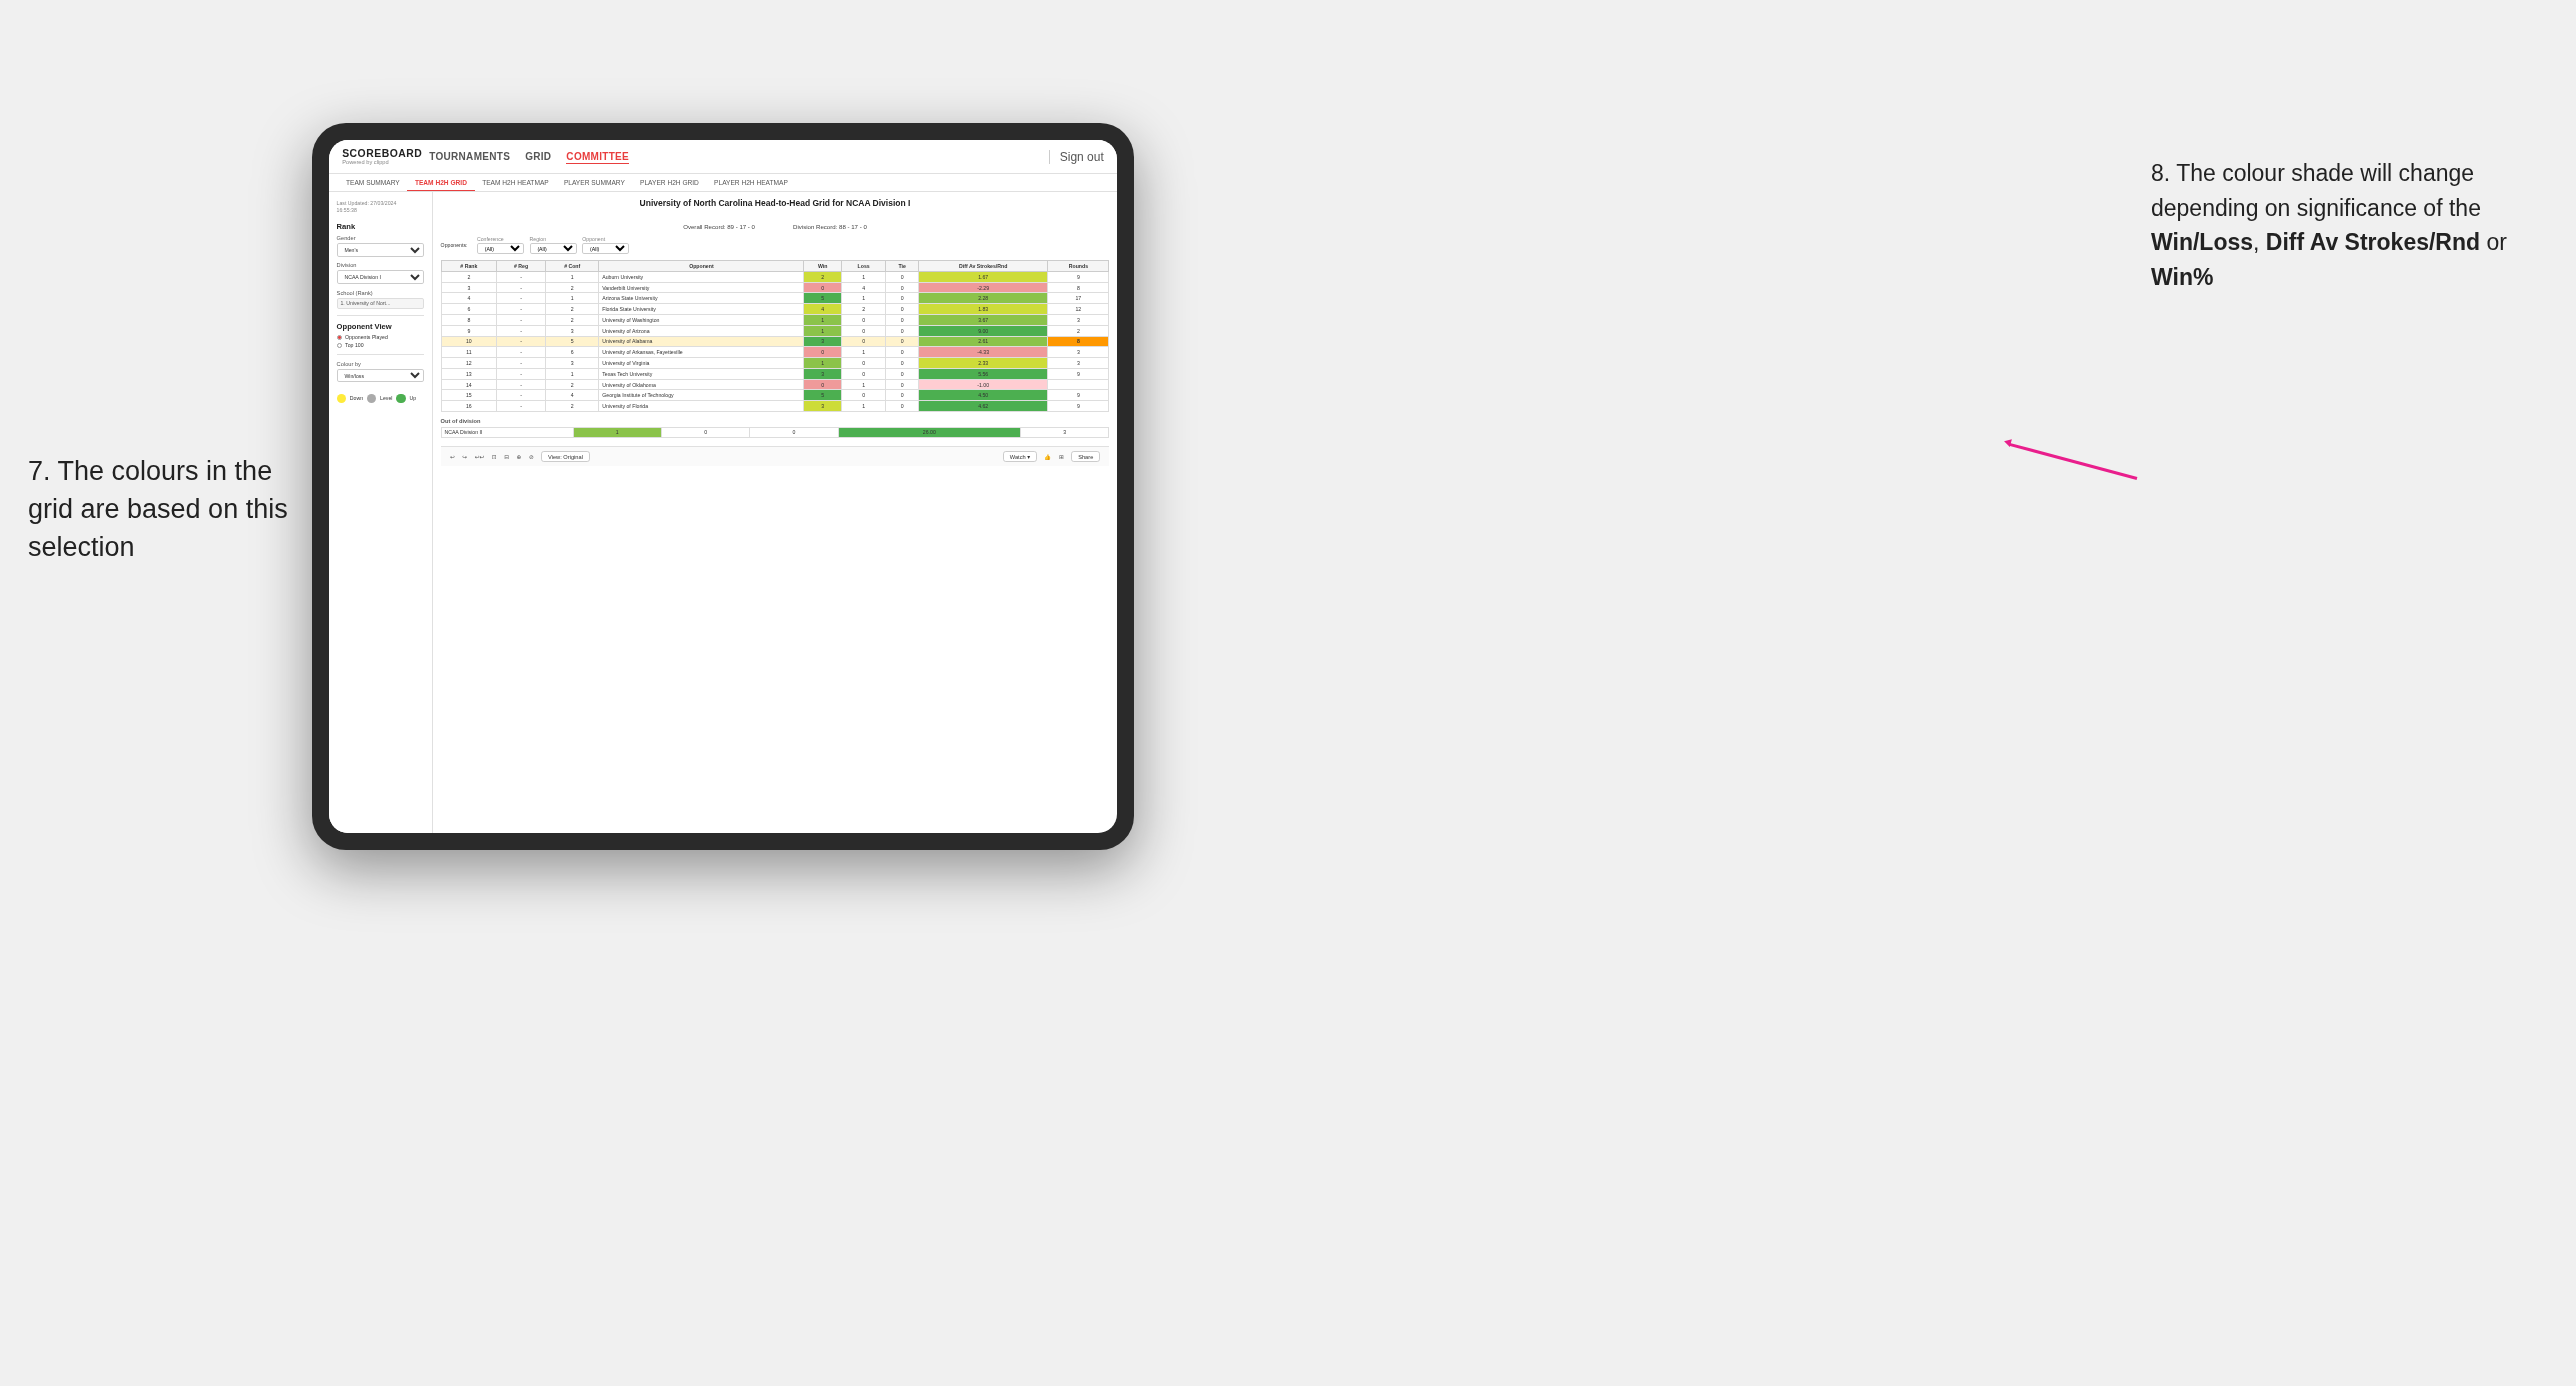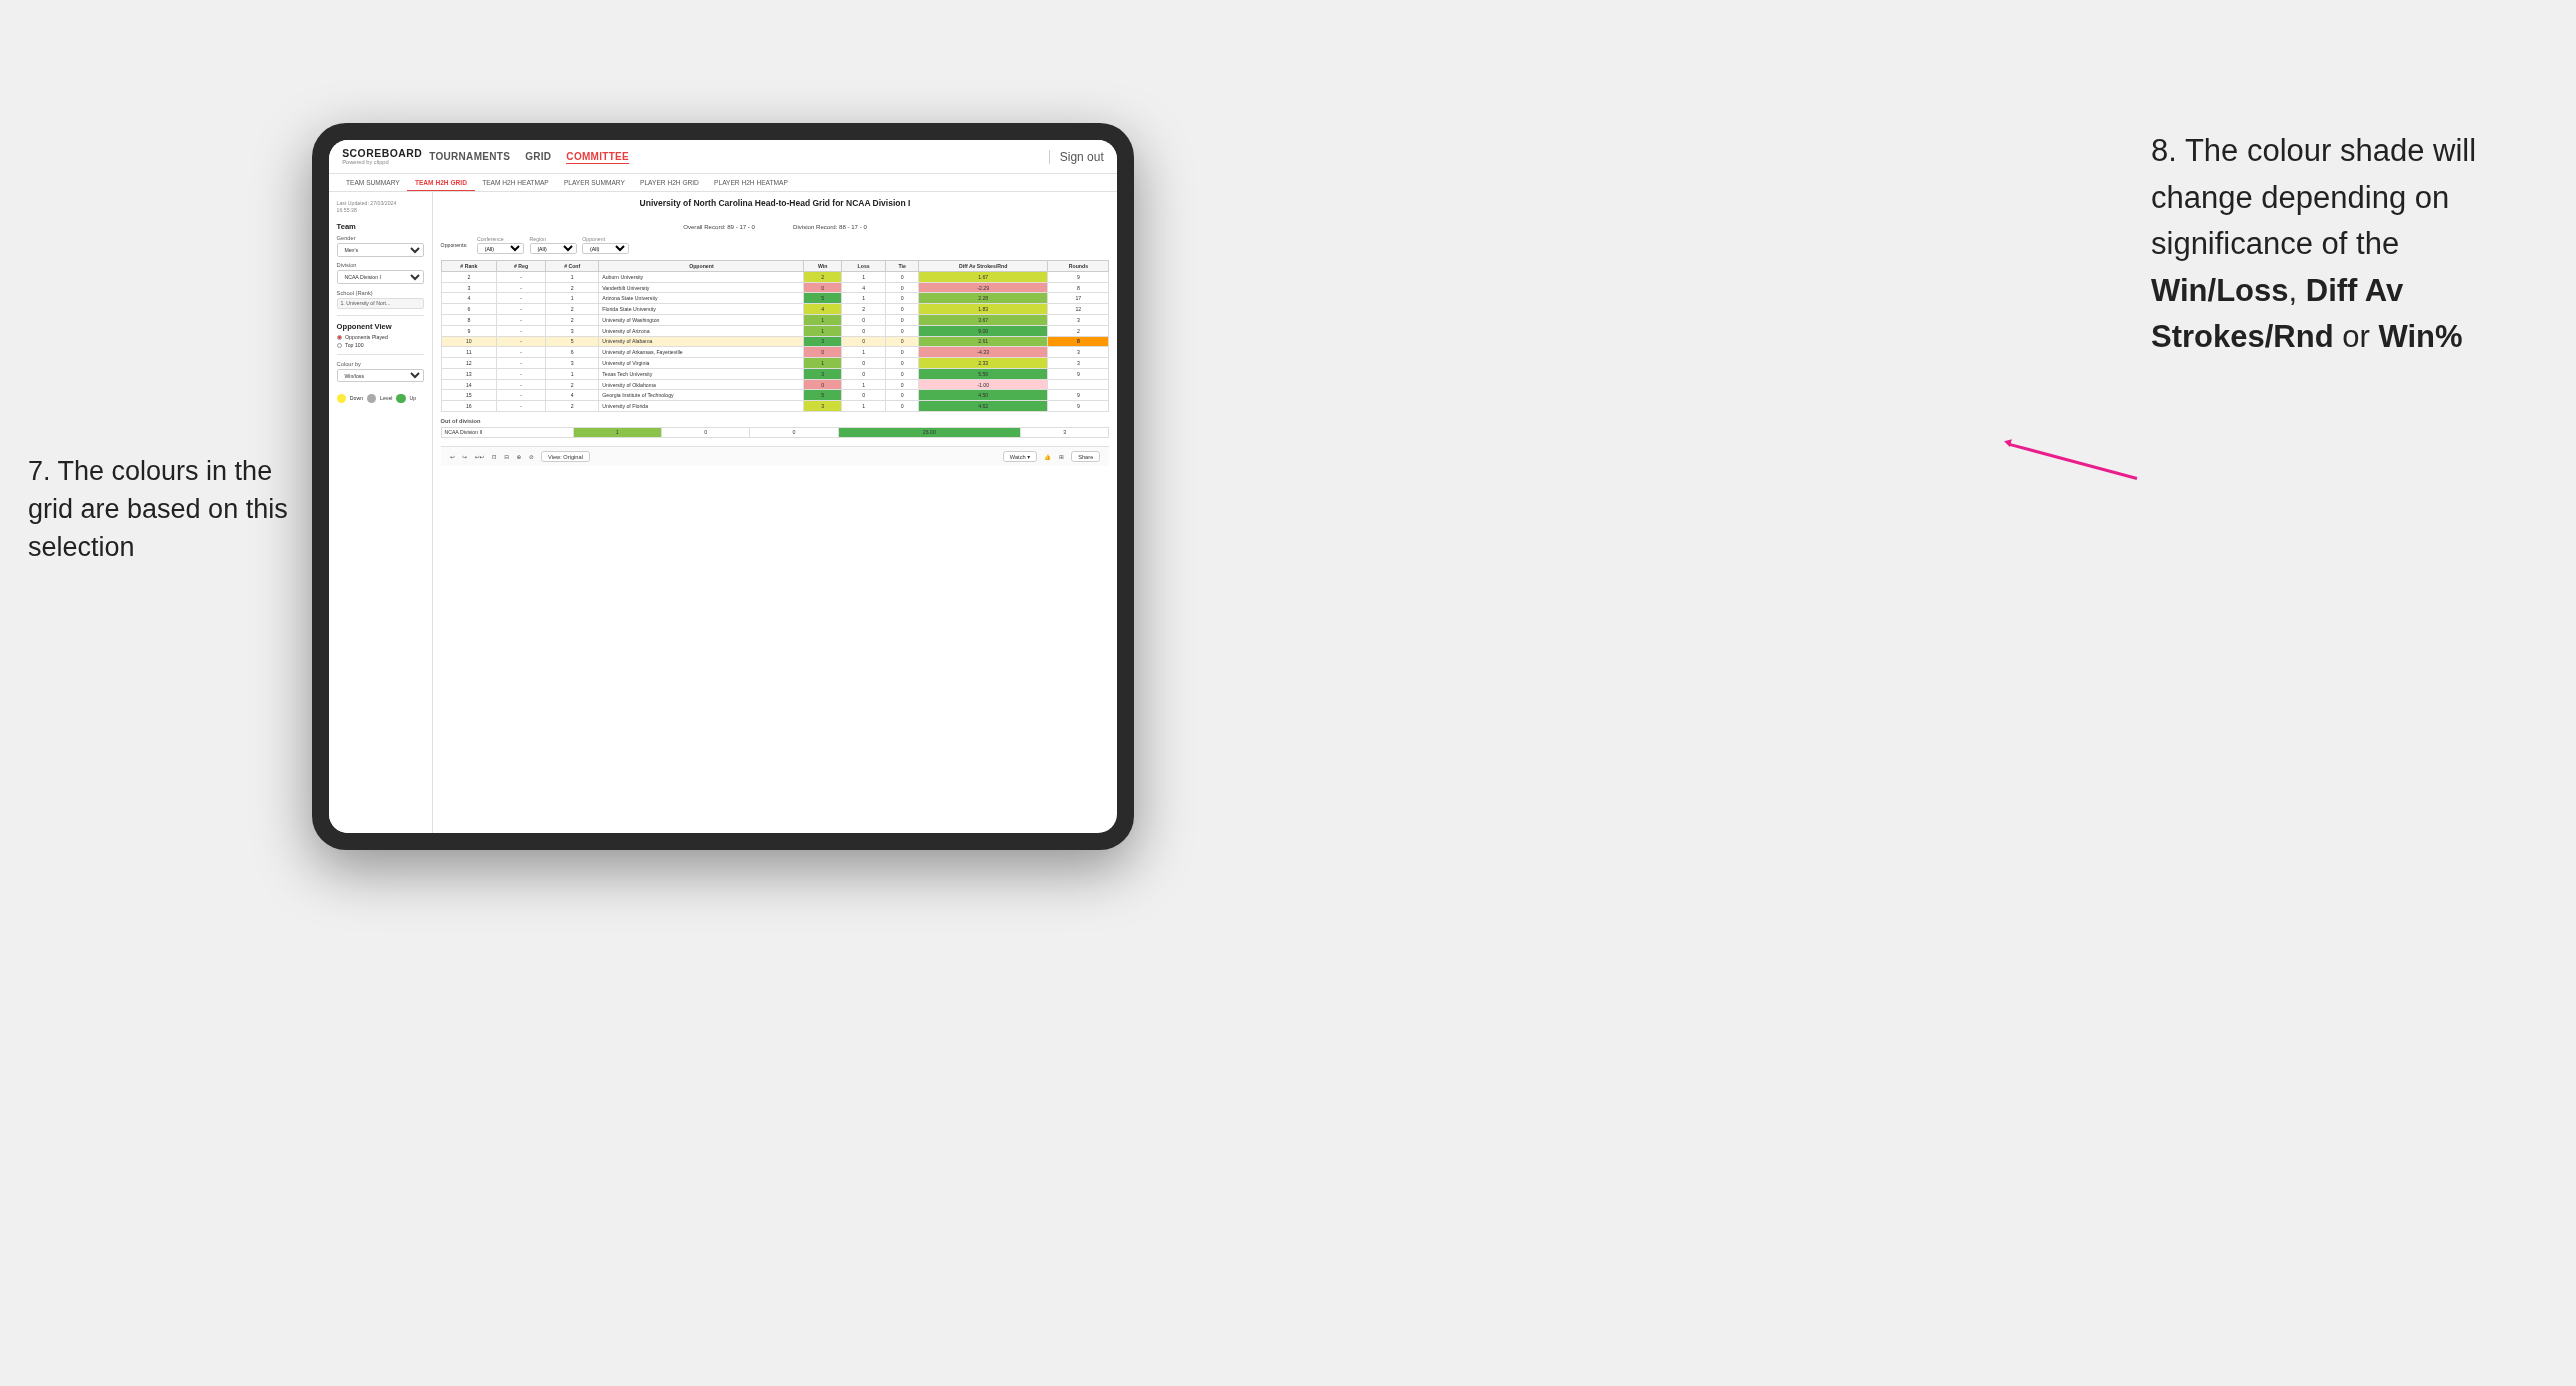--- a/index.html
+++ b/index.html
@@ -20,23 +20,23 @@
       width: 264px;
       font-size: 27px;
       line-height: 1.4;
       color: #222;
     }
 
     
     .annotation-right {
       position: absolute;
       right: 28px;
-      top: 128px;
+      top: 156px;
       width: 397px;
-      font-size: 31px;
+      font-size: 23px;
       line-height: 1.5;
       color: #222;
     }
     .annotation-right strong {
       font-weight: 800;
     }
 
     
     .tablet-frame {
       position: absolute;
@@ -443,21 +443,21 @@
     </div>
 
     <div class="main-content">
 
       <div class="sidebar">
         <div class="sidebar-updated">
           <span>Last Updated: 27/03/2024</span><br>
           <span>16:55:38</span>
         </div>
 
-        <div class="sidebar-section-title">Team</div>
+        <div class="sidebar-section-title">Rank</div>
 
         <div class="sidebar-label">Gender</div>
         <select class="sidebar-select">
           <option>Men's</option>
         </select>
 
         <div class="sidebar-label">Division</div>
         <select class="sidebar-select">
           <option>NCAA Division I</option>
         </select>

